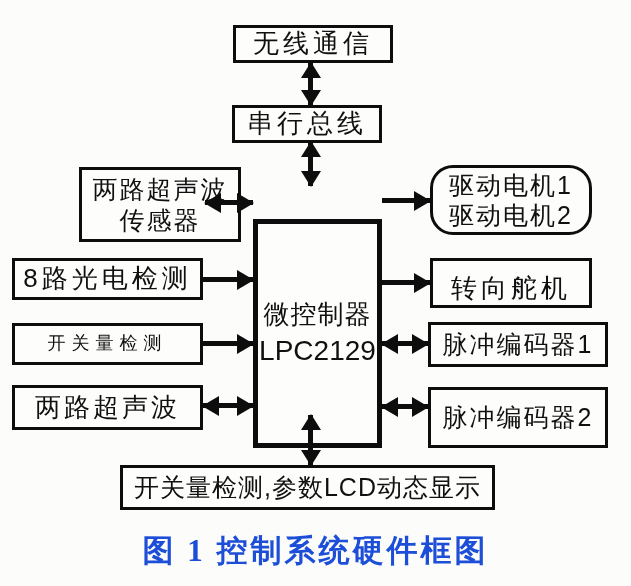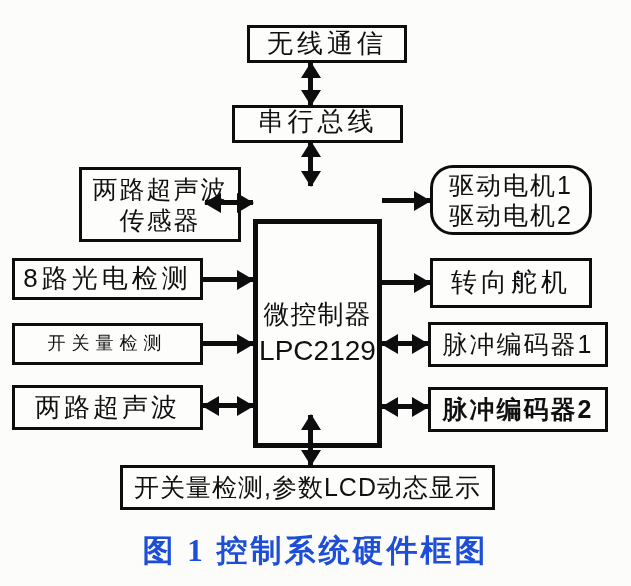--- a/index.html
+++ b/index.html
@@ -4,32 +4,32 @@
 <style>
   html,body{margin:0;padding:0;background:#fcfcfa;}
   .page{position:relative;width:631px;height:586px;background:#fcfcfa;overflow:hidden;
         font-family:"Liberation Sans","DejaVu Sans",sans-serif;color:#101010;}
   .box{position:absolute;box-sizing:border-box;border:3px solid #0d0d0d;background:#fdfdfc;
        display:flex;flex-direction:column;align-items:center;justify-content:center;
        text-align:center;line-height:1.22;}
   .box span{display:block;white-space:nowrap;}
 
   
-  .b-wireless{left:247px;top:25px;width:160px;height:38px;font-size:26px;letter-spacing:4px;}
-  .b-serial{left:232px;top:105px;width:171px;height:38px;font-size:26px;letter-spacing:4px;font-family:Liberation Mono, monospace;}
+  .b-wireless{left:233px;top:25px;width:160px;height:38px;font-size:26px;letter-spacing:4px;}
+  .b-serial{left:232px;top:105px;width:150px;height:38px;font-size:26px;letter-spacing:4px;}
   .b-mcu{left:253px;top:186px;width:129px;height:229px;border-width:5px;font-size:26px;letter-spacing:1px;margin-top:33px;}
   .b-mcu .l2{font-size:28px;letter-spacing:0;margin-top:4px;}
   .b-ultra{left:43px;top:167px;width:162px;height:75px;font-size:25px;letter-spacing:2px;margin-left:36px;}
   .b-photo{left:12px;top:258px;width:191px;height:42px;font-size:26px;letter-spacing:4px;}
   .b-switch{left:12px;top:323px;width:191px;height:42px;font-size:18px;letter-spacing:6px;}
   .b-magnet{left:12px;top:385px;width:191px;height:45px;font-size:26px;letter-spacing:3px;}
   .b-motor{left:430px;top:165px;width:162px;height:70px;font-size:25px;letter-spacing:2px;border-radius:23px;}
-  .b-servo{left:430px;top:258px;width:162px;height:50px;font-size:26px;letter-spacing:4px;}
+  .b-servo{left:430px;top:258px;width:162px;height:50px;font-size:26px;letter-spacing:4px;justify-content:flex-end;}
   .b-enc1{left:428px;top:322px;width:180px;height:45px;font-size:25px;letter-spacing:2px;}
-  .b-enc2{left:428px;top:387px;width:180px;height:45px;font-size:25px;letter-spacing:2px;font-weight:bold;}
+  .b-enc2{left:428px;top:387px;width:180px;height:61px;font-size:25px;letter-spacing:2px;}
   .b-lcd{left:120px;top:465px;width:375px;height:45px;font-size:25px;letter-spacing:1px;}
 
   
   .ah{position:absolute;height:5px;background:#0d0d0d;}
   .av{position:absolute;width:5px;background:#0d0d0d;}
   .head{position:absolute;width:0;height:0;}
   .ah .head{top:50%;transform:translateY(-50%);}
   .av .head{left:50%;transform:translateX(-50%);}
   .hr{right:-1px;border-top:10px solid transparent;border-bottom:10px solid transparent;border-left:17px solid #0d0d0d;}
   .hl{left:-1px;border-top:10px solid transparent;border-bottom:10px solid transparent;border-right:17px solid #0d0d0d;}

